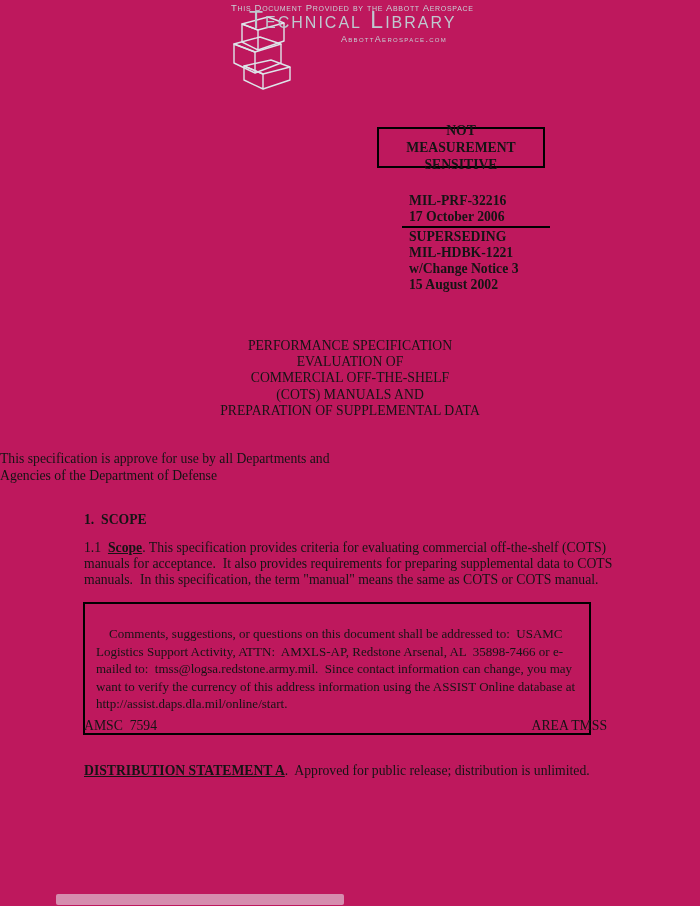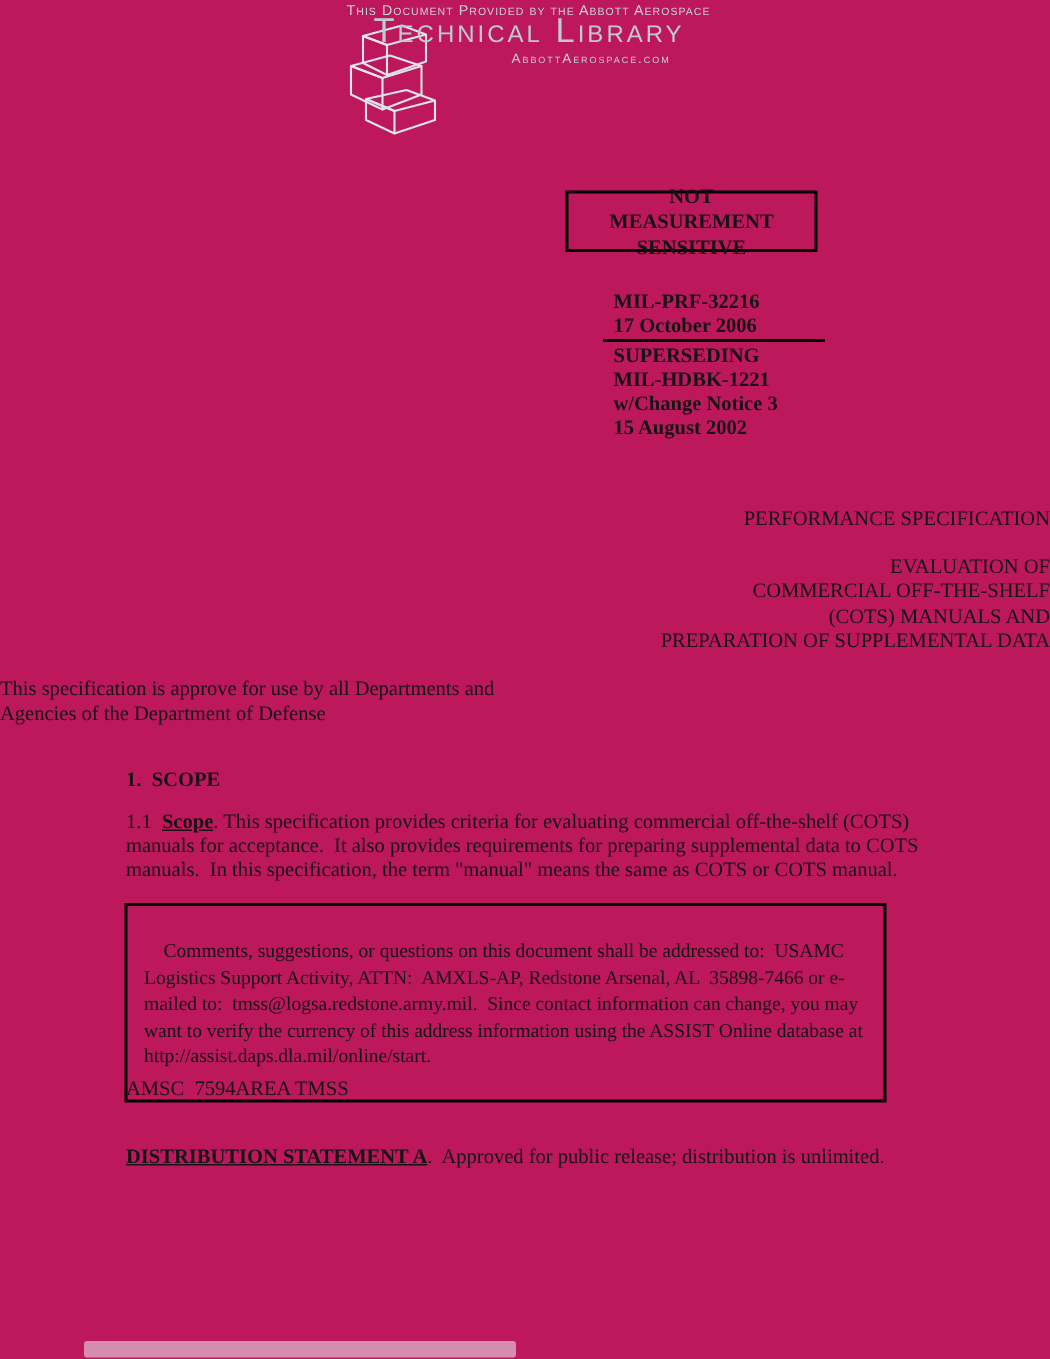--- a/index.html
+++ b/index.html
@@ -73,25 +73,25 @@
     font-size: 13.7px;
     line-height: 16.3px;
   }
   .doc-id .line { padding-left: 7px; white-space: nowrap; }
   .doc-id .rule { border-top: 2px solid #000; margin: 0 0 1px 0; }
   
   .title-block {
     position: absolute;
     left: 0; top: 338px;
     width: 700px;
-    text-align: right;
+    text-align: center;
     font-size: 13.7px;
     line-height: 16.2px;
   }
-  .title-block .subject { margin-top: 16px; }
+  .title-block .subject { }
   .approval {
     position: absolute;
     left: 0; top: 451px;
     width: 648px;
     text-align: left;
     font-size: 13.7px;
     line-height: 16.5px;
   }
   
   .scope-heading {
@@ -120,21 +120,21 @@
     padding: 4px 11px 3px 11px;
     font-size: 13px;
     line-height: 17.4px;
     white-space: pre-wrap;
   }
   
   .amsc-row {
     position: absolute;
     left: 84px; right: 93px; top: 718px;
     display: flex;
-    justify-content: flex-start;
+    justify-content: space-between;
     font-size: 13.7px;
     white-space: pre-wrap;
   }
   .distribution {
     position: absolute;
     left: 84px; top: 750px;
     width: 545px;
     font-size: 13.7px;
     white-space: pre-wrap;
     margin-top: 13px;

